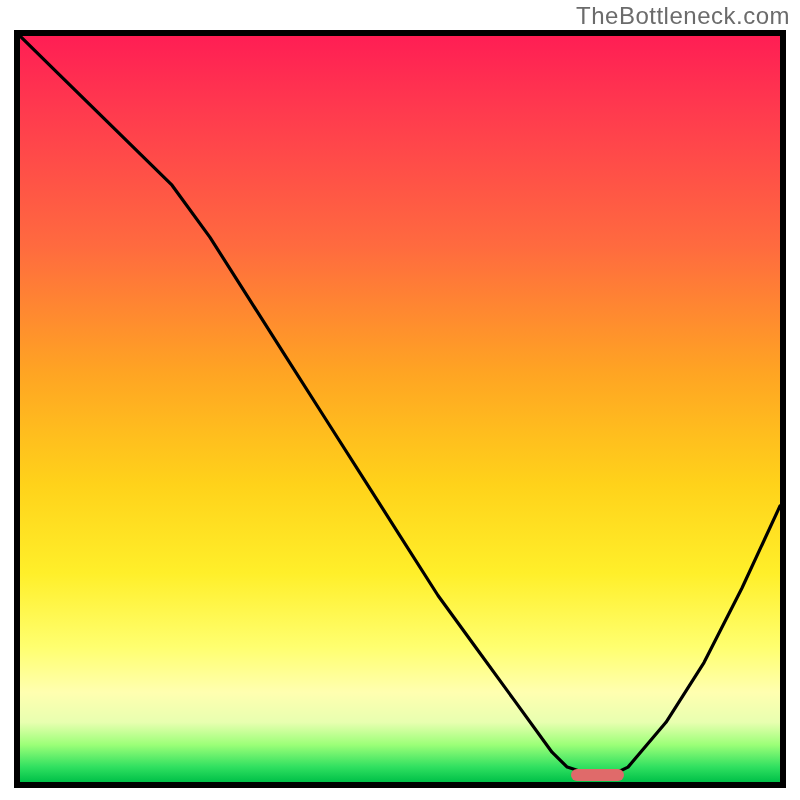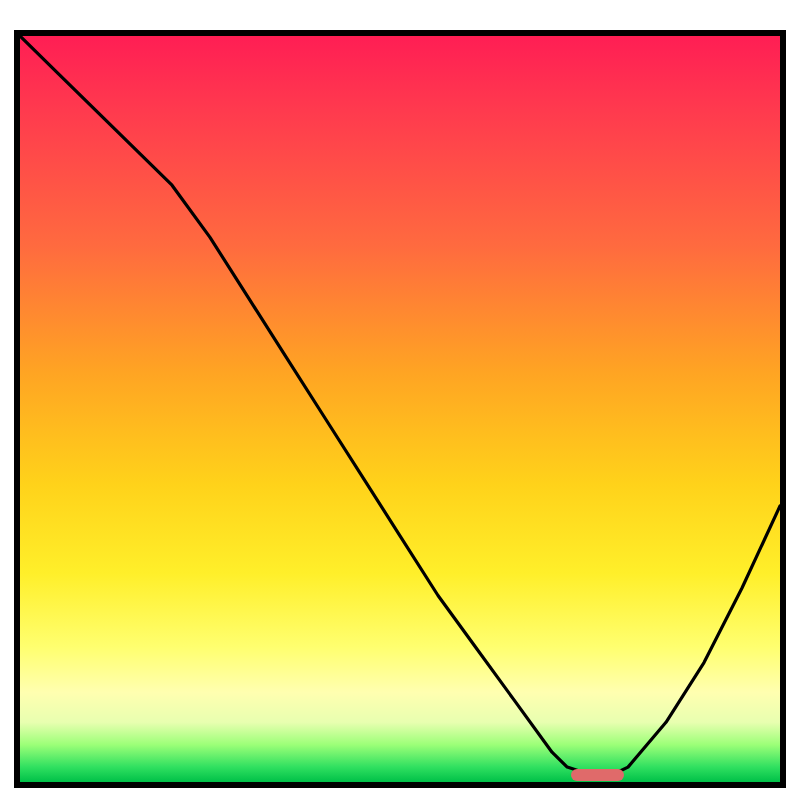--- a/index.html
+++ b/index.html
@@ -65,20 +65,21 @@
     position: absolute;
     background: #e06a6a;
     border-radius: 999px;
   }
 </style>
 </head>
 <body>
 
 <div class="frame">
 
+  <div class="watermark">TheBottleneck.com</div>
 
   <div class="plot-outer">
     <div class="gradient-bg"></div>
 
     <svg class="curve" viewBox="0 0 760 746" preserveAspectRatio="none">
       <path id="curve-path" fill="none" stroke="#000" stroke-width="3.2" stroke-linejoin="round" stroke-linecap="round" d="M0.0 0.0 L38.0 37.3 L76.0 74.6 L114.0 111.9 L152.0 149.2 L190.0 201.4 L228.0 261.1 L266.0 320.8 L304.0 380.5 L342.0 440.1 L380.0 499.8 L418.0 559.5 L456.0 611.7 L494.0 663.9 L532.0 716.2 L547.2 731.1 L570.0 738.5 L592.8 738.5 L608.0 731.1 L646.0 686.3 L684.0 626.6 L722.0 552.0 L760.0 470.0"></path>
     </svg>
 
     <div id="marker" class="marker" style="left: 551px; top: 732.54px; width: 53.2px; height: 12px; background: rgb(224, 106, 106);"></div>
   </div>

